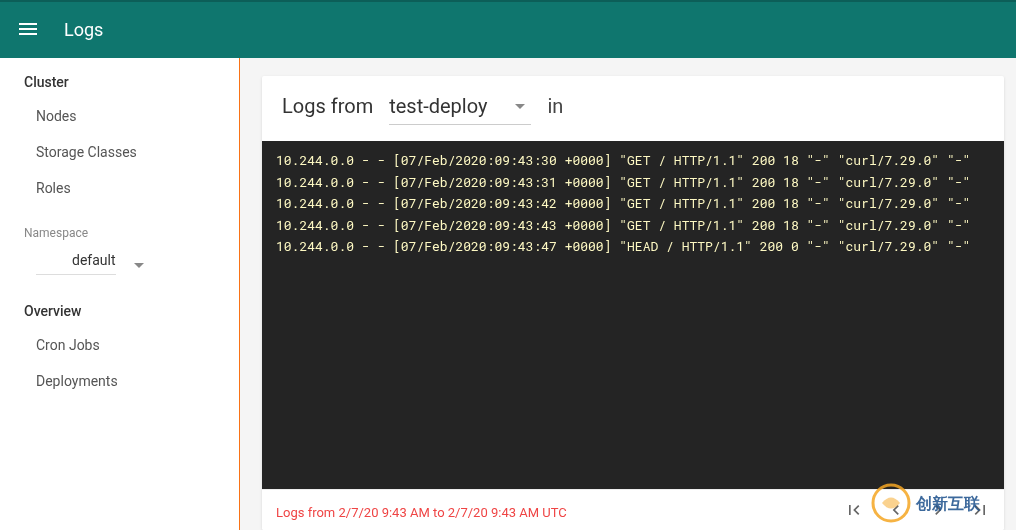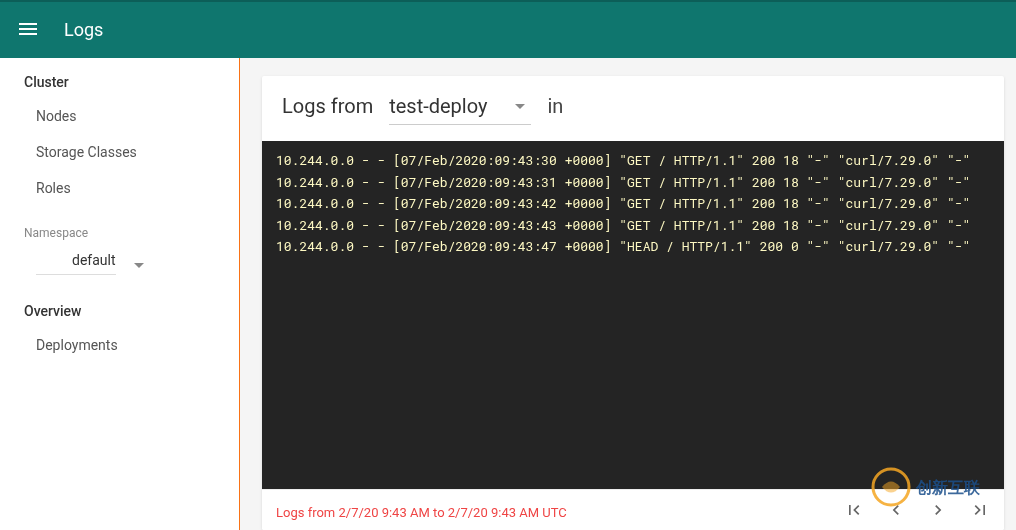--- a/index.html
+++ b/index.html
@@ -37,21 +37,21 @@
     .log-select-value { font-size: 20px; color: #333; }
     .log-select .dropdown-arrow { align-self: center; }
     
     .log-body { background: #242424; color: #fef9c3; font-family: "Roboto Mono", monospace; font-size: 13px; padding: 10px 14px; flex: 1; overflow-y: auto; line-height: 1.5; white-space: pre-wrap; word-break: break-all; }
     .log-line { margin-bottom: 2px; }
     
     .logs-footer { background: white; padding: 10px 14px; display: flex; align-items: flex-end; justify-content: space-between; font-size: 13px; color: #ef4444; border-top: 1px solid #eee; }
     .footer-controls { display: flex; gap: 22px; align-items: center; }
     .footer-icon { width: 20px; height: 20px; cursor: pointer; fill: #666; }
     
-    .watermark { position: absolute; bottom: 22px; right: 6px; width: 140px; height: 42px; pointer-events: none; opacity: 0.85; display: flex; align-items: center; }
+    .watermark { position: absolute; bottom: 6px; right: 6px; width: 140px; height: 42px; pointer-events: none; opacity: 0.85; display: flex; align-items: center; }
     .watermark svg { width: 100%; height: 100%; }
   </style>
 </head>
 <body>
 
 <div class="header">
   <div class="header-top-line"></div>
   <div class="menu-icon">
     <svg viewBox="0 0 24 24">
         <path d="M3 18h18v-2H3v2zm0-5h18v-2H3v2zm0-7v2h18V6H3z"></path>
@@ -70,20 +70,21 @@
     <div class="namespace-label">Namespace</div>
     <div class="namespace-select-wrap">
       <div class="namespace-select">
         <span class="namespace-value">default</span>
         <span class="dropdown-arrow"></span>
       </div>
     </div>
 
 
     <div class="sidebar-section-header">Overview</div>
+    <div class="sidebar-item">Cron Jobs</div>
     <div class="sidebar-item">Deployments</div>
   </div>
 
   <div class="main">
     <div class="logs-panel">
       <div class="logs-header">
         <span class="logs-from-label">Logs from</span>
         <span class="log-select">
           <span class="log-select-value">test-deploy</span>
           <span class="dropdown-arrow"></span>

